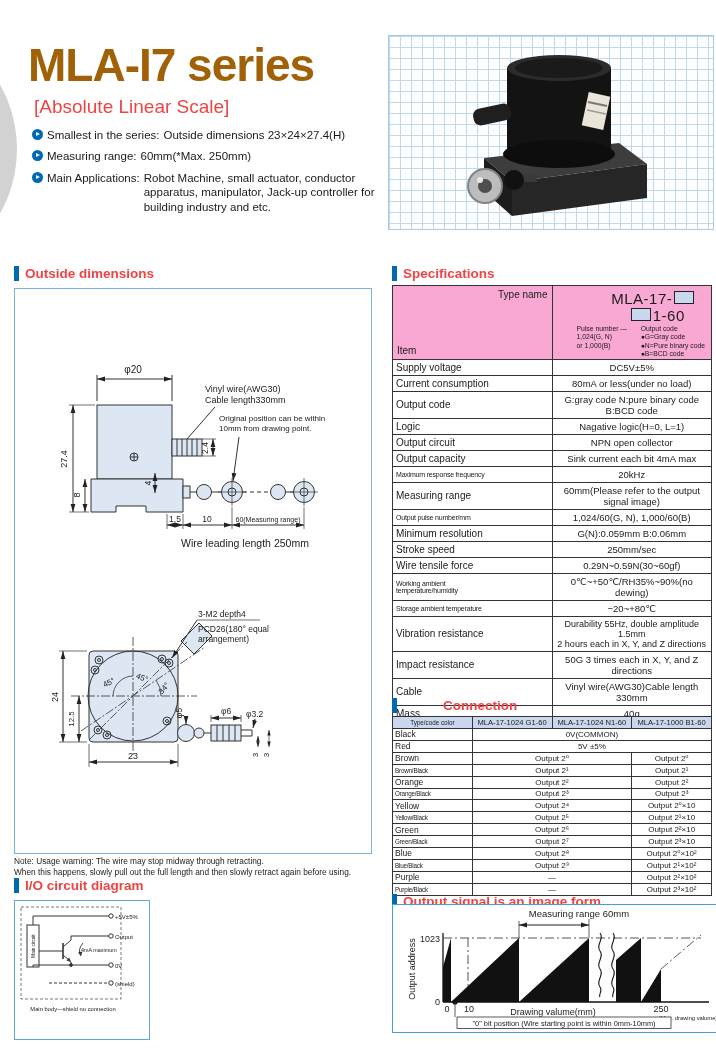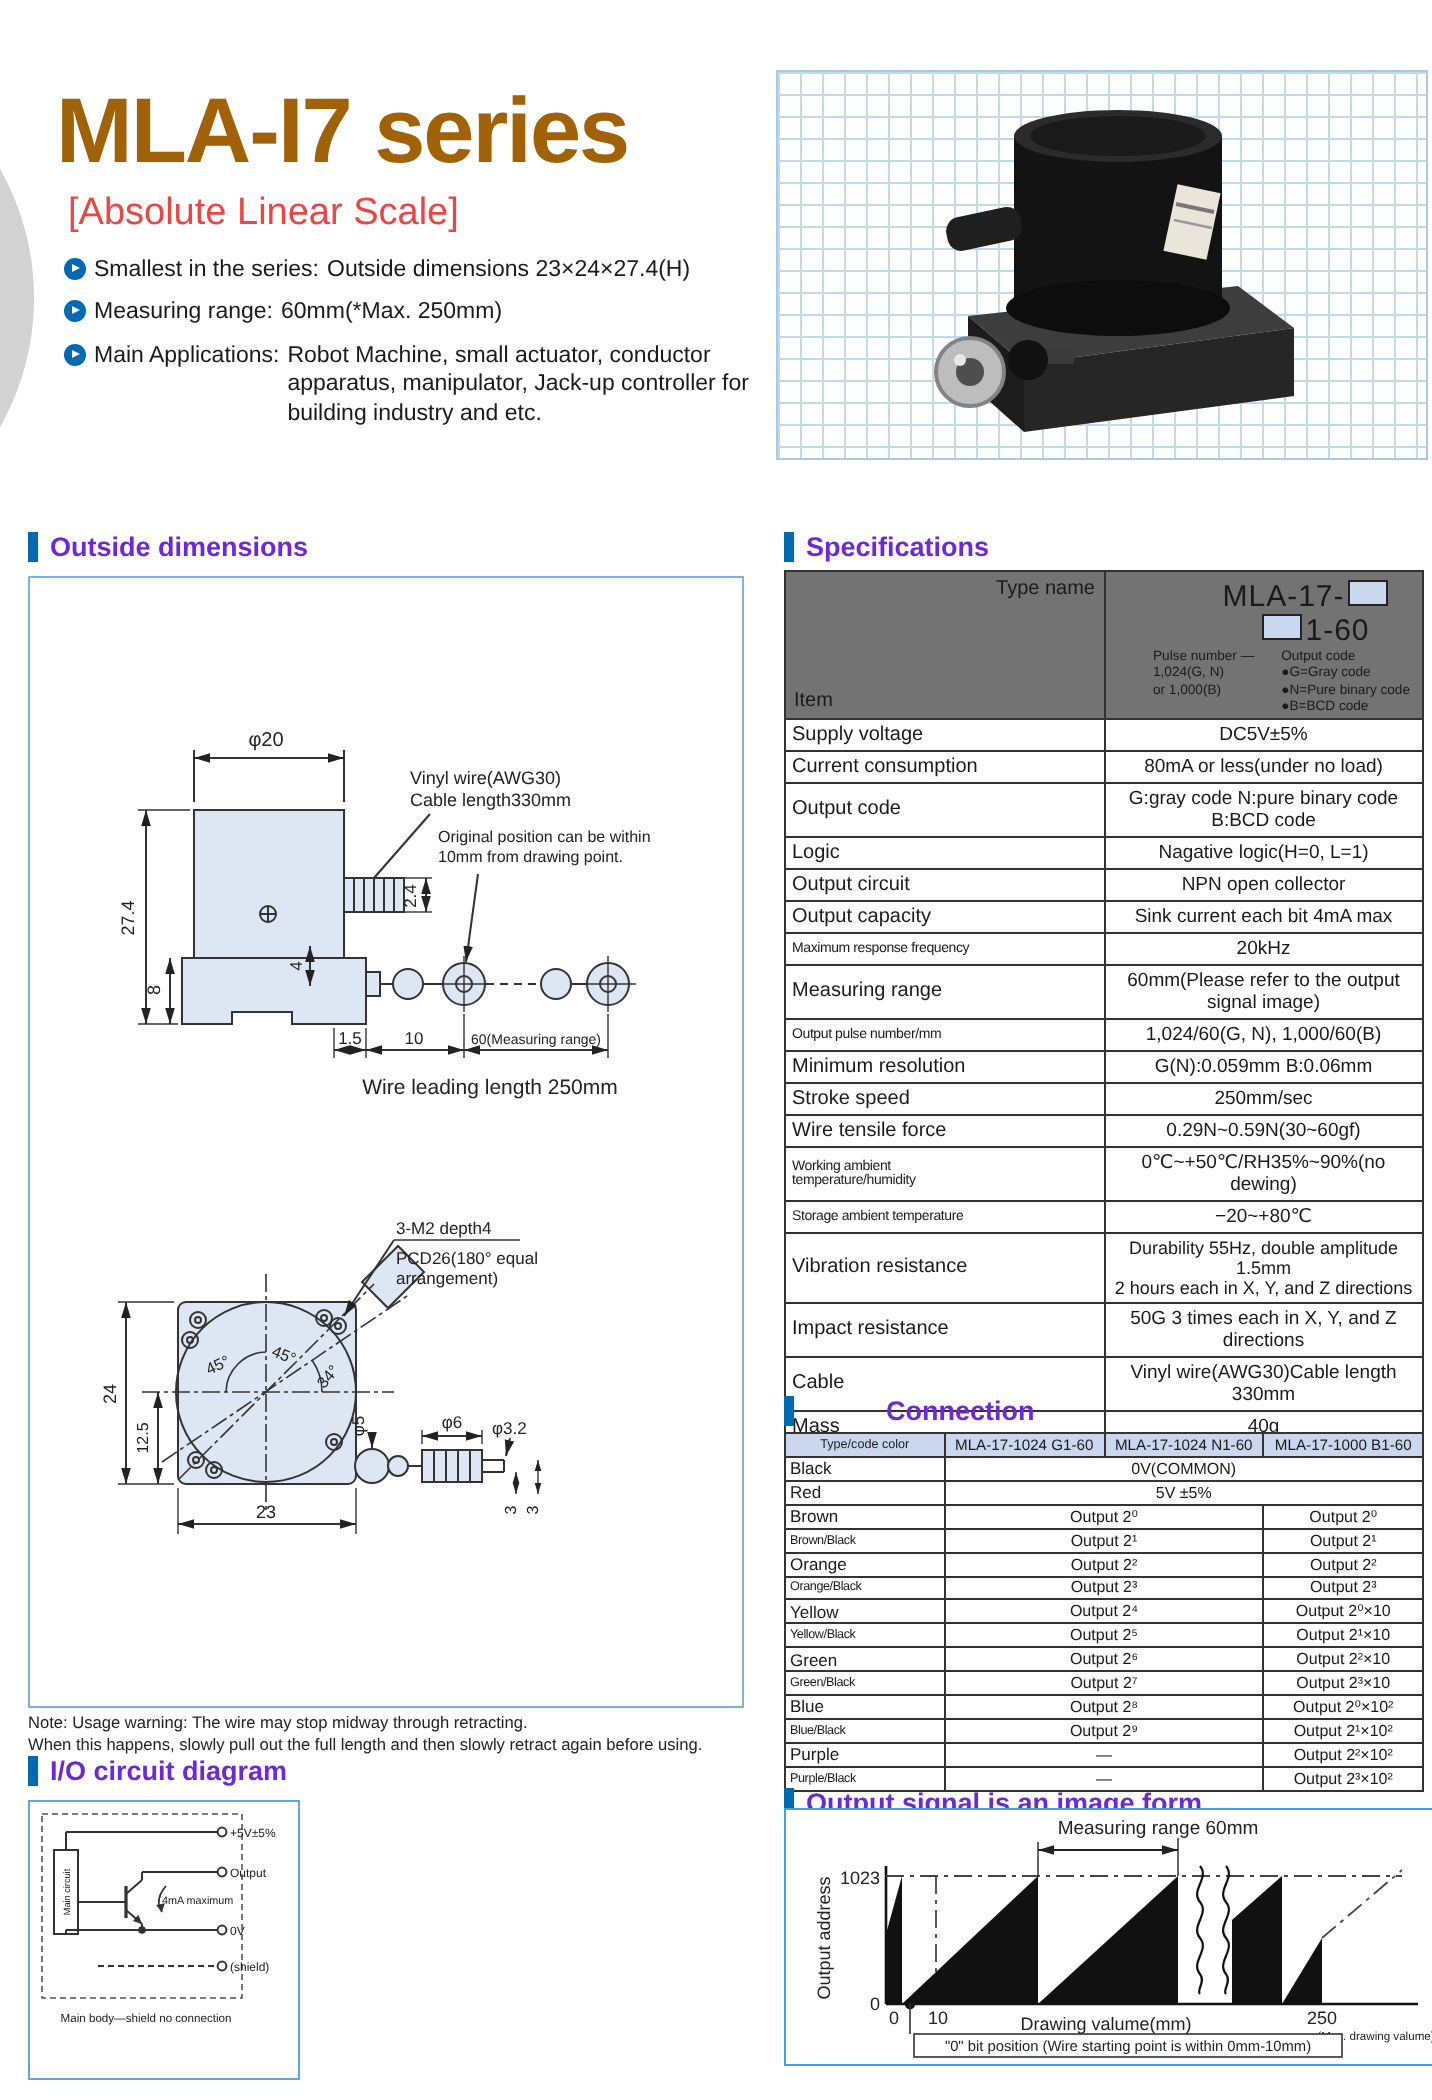--- a/index.html
+++ b/index.html
@@ -14,21 +14,21 @@
   .bullets{position:absolute;left:32px;top:128px;width:350px;}
   .bullet-row{display:flex;margin-bottom:7px;font-size:11.5px;line-height:1.25;}
   .bullet{width:11px;height:11px;border-radius:50%;background:#0069b4;display:inline-block;
           position:relative;flex:0 0 11px;margin-top:1px;margin-right:4px;}
   .bullet::after{content:"";position:absolute;left:4px;top:3px;border-left:4px solid #fff;
           border-top:2.5px solid transparent;border-bottom:2.5px solid transparent;}
   .b-label{white-space:nowrap;margin-right:4px;}
   
   .sec-h{position:absolute;display:flex;align-items:center;}
   .sec-bar{width:5px;height:15px;background:#0069b4;margin-right:6px;}
-  .sec-t{font-size:13.5px;font-weight:bold;color:#6d28d9;}
+  .sec-t{font-size:13.5px;font-weight:bold;color:#ef4444;}
   
   .photo{position:absolute;left:388px;top:35px;width:324px;height:193px;
          background-color:#fcfeff;border:1px solid #a9c9e4;
          background-image:linear-gradient(#c2d9ec 1px,transparent 1px),
                           linear-gradient(90deg,#c2d9ec 1px,transparent 1px);
          background-size:11px 11px;}
   
   .dims-box{position:absolute;left:14px;top:288px;width:356px;height:564px;
             border:1.5px solid #7fb2d9;background:#fff;}
   .io-box{position:absolute;left:14px;top:900px;width:134px;height:138px;
@@ -37,21 +37,21 @@
            border:1.5px solid #4a9ed6;background:#fff;padding-left:10px;}
   .note{position:absolute;left:14px;top:856px;width:370px;font-size:8.3px;line-height:1.3;
         color:#222;white-space:pre-line;}
   
   table{border-collapse:collapse;}
   .spec-table{position:absolute;left:392px;top:285px;width:320px;table-layout:fixed;}
   .spec-table td{border:1px solid #333;font-size:9.5px;padding:2px 3px;vertical-align:middle;}
   .spec-table td.item{width:100px;font-size:10px;text-align:left;white-space:pre-line;}
   .spec-table td.val{text-align:center;white-space:pre-line;}
   .spec-table td.small-label{font-size:7px;letter-spacing:-0.2px;}
-  .spec-head td{background:#737373;height:54px;padding:0;}
+  .spec-head td{background:#f9a8d4;height:54px;padding:0;}
   .th-left{position:relative;}
   .tn{position:absolute;top:3px;right:4px;font-size:10px;}
   .itm{position:absolute;bottom:3px;left:4px;font-size:10px;}
   .th-right{position:relative;}
   .model-line{text-align:center;font-size:15px;letter-spacing:0.5px;padding-top:4px;margin-left:44px;}
   .mbox{display:inline-block;width:18px;height:11px;border:1.2px solid #222;background:#c9d8ef;
         vertical-align:baseline;margin:0 2px;}
   .model-sub{display:flex;font-size:6.8px;line-height:1.25;padding:1px 6px 0 24px;justify-content:space-between;}
   .pulse{white-space:pre-line;}
   .ocode div{white-space:nowrap;}

